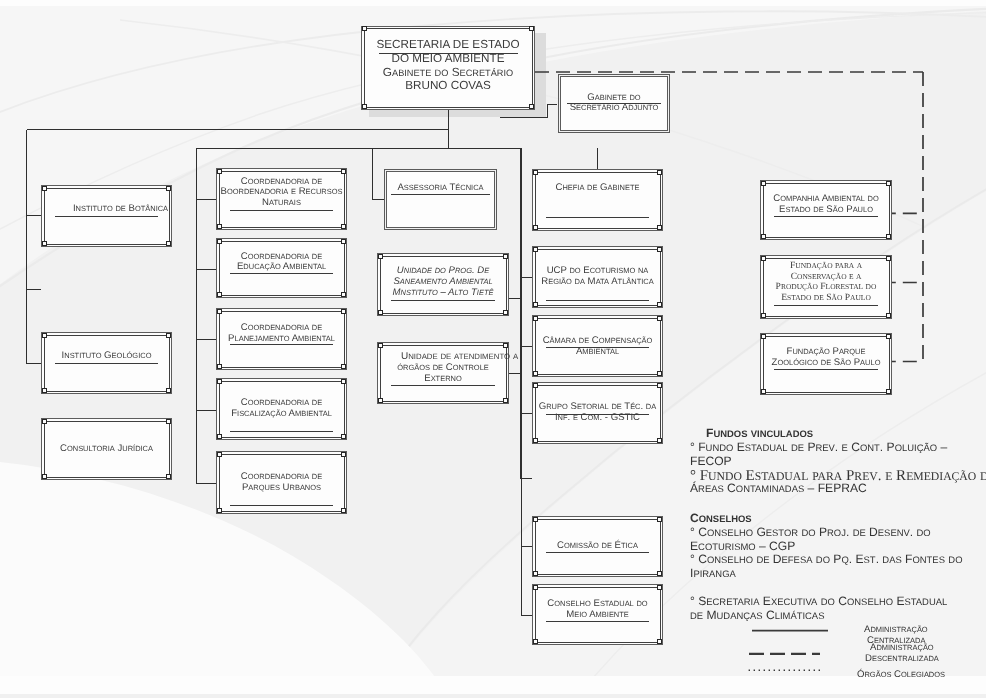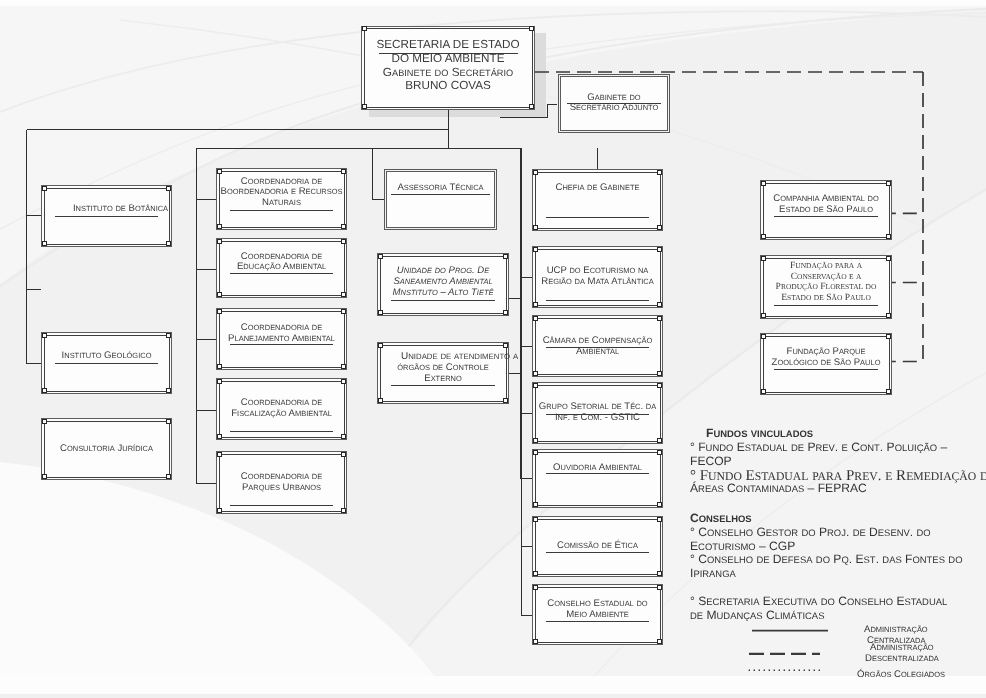--- a/index.html
+++ b/index.html
@@ -286,32 +286,20 @@
         <div class="hdl" style="left: 0.7px; top: 0.6px;"></div>
         <div class="hdl" style="right: 0.7px; top: 0.6px;"></div>
         <div class="hdl" style="left: 0.7px; bottom: 0.6px;"></div>
         <div class="hdl" style="right: 0.7px; bottom: 0.6px;"></div>
         <div class="txt" style="top: 20.2px;">
           <div style="font-size: 9.6px;"><span>G</span><span class="sc">RUPO</span><span> S</span><span class="sc">ETORIAL</span><span> </span><span class="sc">DE</span><span> T</span><span class="sc">ÉC</span><span>. </span><span class="sc">DA</span></div>
           <div style="font-size: 9.6px;"><span>I</span><span class="sc">NF</span><span>. </span><span class="sc">E</span><span> C</span><span class="sc">OM</span><span>. - GSTIC</span></div>
         </div>
         <div class="rule" style="top: 31.5px; left: 14px; right: 14px;"></div>
       </div>
-      <div class="node " style="left: 532px; top: 449px; width: 131px; height: 59px;">
-        <div class="outer"></div>
-        <div class="inner"></div>
-        <div class="hdl" style="left: 0.7px; top: 0.6px;"></div>
-        <div class="hdl" style="right: 0.7px; top: 0.6px;"></div>
-        <div class="hdl" style="left: 0.7px; bottom: 0.6px;"></div>
-        <div class="hdl" style="right: 0.7px; bottom: 0.6px;"></div>
-        <div class="txt" style="top: 13.6px;">
-          <div style="font-size: 9.6px;"><span>O</span><span class="sc">UVIDORIA</span><span> A</span><span class="sc">MBIENTAL</span></div>
-        </div>
-        <div class="rule" style="top: 24.3px; left: 14px; right: 14px;"></div>
-      </div>
       <div class="node " style="left: 532px; top: 516px; width: 131px; height: 61px;">
         <div class="outer"></div>
         <div class="inner"></div>
         <div class="hdl" style="left: 0.7px; top: 0.6px;"></div>
         <div class="hdl" style="right: 0.7px; top: 0.6px;"></div>
         <div class="hdl" style="left: 0.7px; bottom: 0.6px;"></div>
         <div class="hdl" style="right: 0.7px; bottom: 0.6px;"></div>
         <div class="txt" style="top: 24.9px;">
           <div style="font-size: 9.6px;"><span>C</span><span class="sc">OMISSÃO</span><span> </span><span class="sc">DE</span><span> É</span><span class="sc">TICA</span></div>
         </div>

